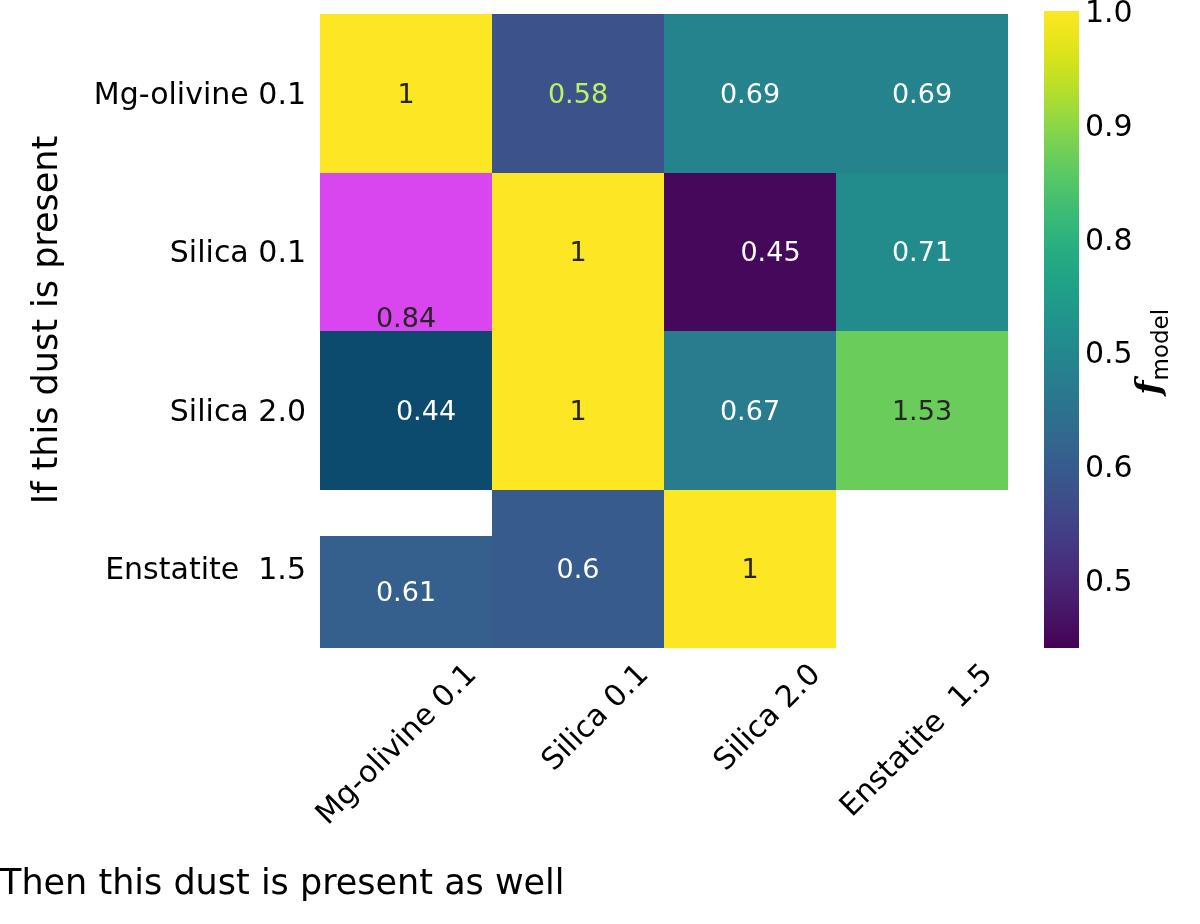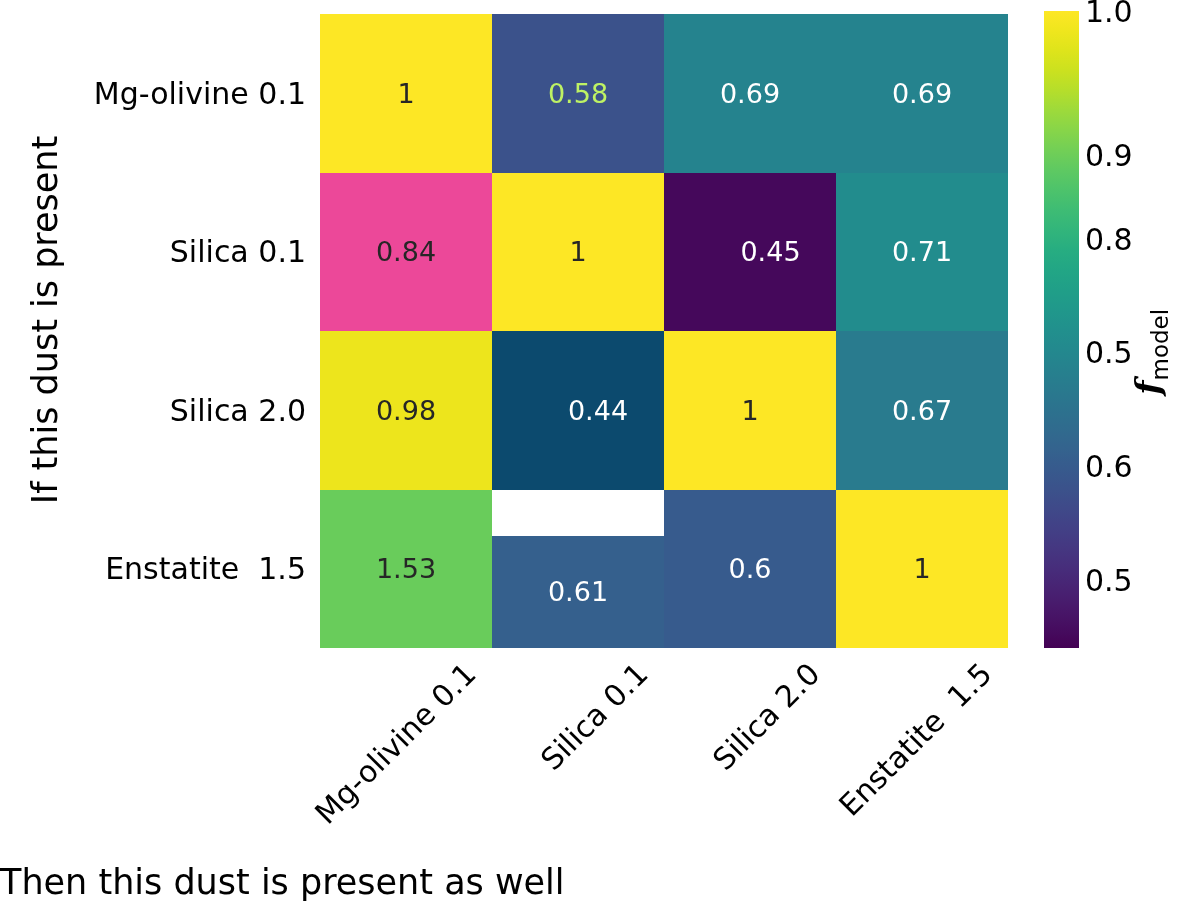--- a/index.html
+++ b/index.html
@@ -168,34 +168,31 @@
     </div>
     <div class="cell" style="background: rgb(59, 82, 139);">
       <span class="cell-value" style="color: #bef264;">0.58</span>
     </div>
     <div class="cell" style="background: rgb(37, 131, 142);">
       <span class="cell-value" style="color: rgb(255, 255, 255);">0.69</span>
     </div>
     <div class="cell" style="background: rgb(37, 131, 142);">
       <span class="cell-value" style="color: rgb(255, 255, 255);">0.69</span>
     </div>
-    <div class="cell" style="background: #ec4899;">
+    <div class="cell" style="background: #d946ef; align-items: flex-end;">
       <span class="cell-value" style="color: rgb(38, 38, 38);">0.84</span>
     </div>
     <div class="cell" style="background: rgb(253, 231, 37);">
       <span class="cell-value" style="color: rgb(38, 38, 38);">1</span>
     </div>
     <div class="cell" style="background: rgb(69, 8, 91); padding-left: 41px;">
       <span class="cell-value" style="color: rgb(255, 255, 255);">0.45</span>
     </div>
     <div class="cell" style="background: rgb(34, 140, 141);">
       <span class="cell-value" style="color: rgb(255, 255, 255);">0.71</span>
-    </div>
-    <div class="cell" style="background: rgb(237, 229, 28);">
-      <span class="cell-value" style="color: rgb(38, 38, 38);">0.98</span>
     </div>
     <div class="cell" style="background: #0c4a6e; padding-left: 40px;">
       <span class="cell-value" style="color: rgb(255, 255, 255);">0.44</span>
     </div>
     <div class="cell" style="background: rgb(253, 231, 37);">
       <span class="cell-value" style="color: rgb(38, 38, 38);">1</span>
     </div>
     <div class="cell" style="background: rgb(41, 123, 142);">
       <span class="cell-value" style="color: rgb(255, 255, 255);">0.67</span>
     </div>
@@ -220,19 +217,19 @@
     <div class="xtick" style="left: 654px; transform: translateX(-100%) rotate(-45deg); transform-origin: right top;">Enstatite  1.5</div>
   </div>
 
 <div id="xlabel">Then this dust is present as well</div>
 
 <div id="colorbar">
   <div id="colorbar-gradient" style="background: linear-gradient(rgb(253, 231, 37) 0%, rgb(239, 230, 29) 3.13%, rgb(222, 228, 27) 6.25%, rgb(203, 225, 31) 9.38%, rgb(181, 222, 43) 12.5%, rgb(157, 218, 59) 15.63%, rgb(135, 213, 73) 18.75%, rgb(114, 207, 86) 21.88%, rgb(94, 201, 98) 25%, rgb(77, 195, 107) 28.13%, rgb(62, 188, 116) 31.25%, rgb(50, 181, 123) 34.38%, rgb(39, 173, 129) 37.5%, rgb(34, 166, 133) 40.63%, rgb(32, 159, 136) 43.75%, rgb(32, 152, 139) 46.88%, rgb(33, 144, 141) 50%, rgb(35, 137, 142) 53.13%, rgb(38, 129, 142) 56.25%, rgb(41, 122, 142) 59.38%, rgb(44, 114, 142) 62.5%, rgb(48, 107, 142) 65.63%, rgb(52, 99, 142) 68.75%, rgb(55, 90, 141) 71.88%, rgb(59, 82, 139) 75%, rgb(63, 73, 137) 78.13%, rgb(66, 64, 134) 81.25%, rgb(69, 55, 129) 84.38%, rgb(71, 45, 123) 87.5%, rgb(72, 35, 115) 90.63%, rgb(72, 24, 106) 93.75%, rgb(70, 13, 96) 96.88%, rgb(68, 1, 84) 100%);"></div>
 </div>
 <div id="cb-ticks">
     <div class="cb-tick" style="top: 0px;">1.0</div>
-    <div class="cb-tick" style="top: 113.75px; margin-top: 30px;">0.9</div>
+    <div class="cb-tick" style="top: 113.75px;">0.9</div>
     <div class="cb-tick" style="top: 227.5px;">0.8</div>
     <div class="cb-tick" style="top: 341.25px;">0.5</div>
     <div class="cb-tick" style="top: 455px;">0.6</div>
     <div class="cb-tick" style="top: 568.75px;">0.5</div>
   </div>
 <div id="cb-label"><span class="ital">f</span><span class="sub">model</span></div>
 
 </body></html>

